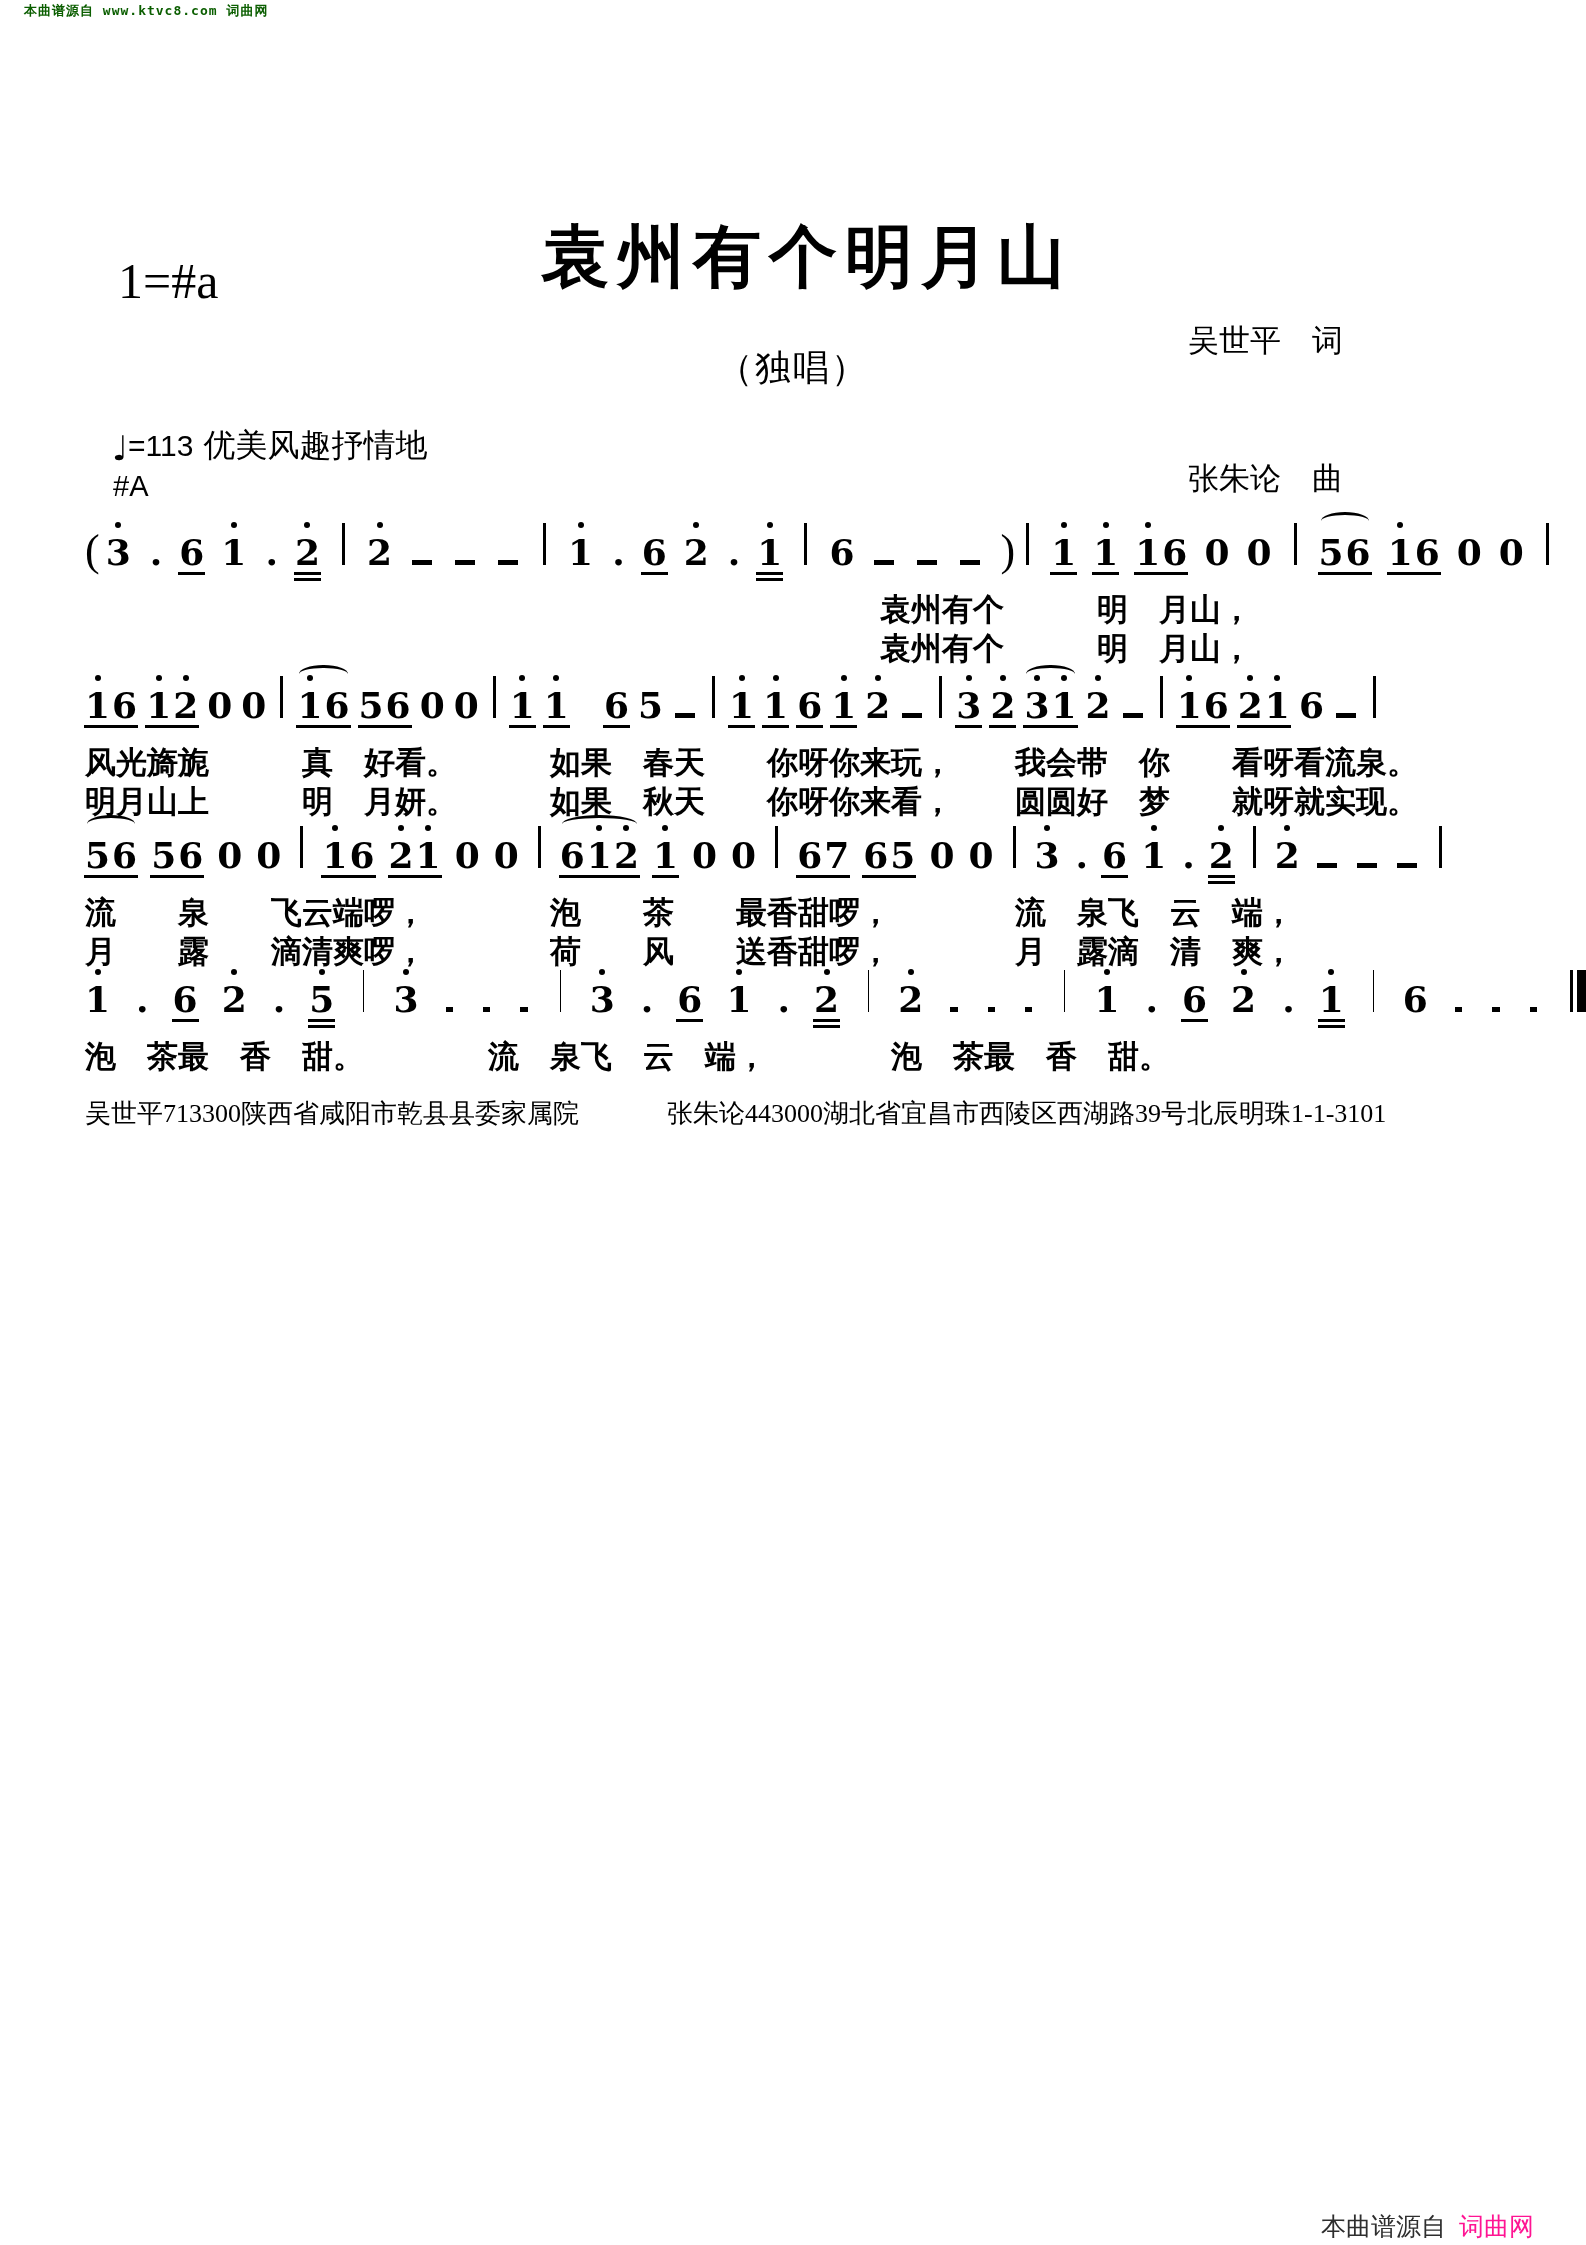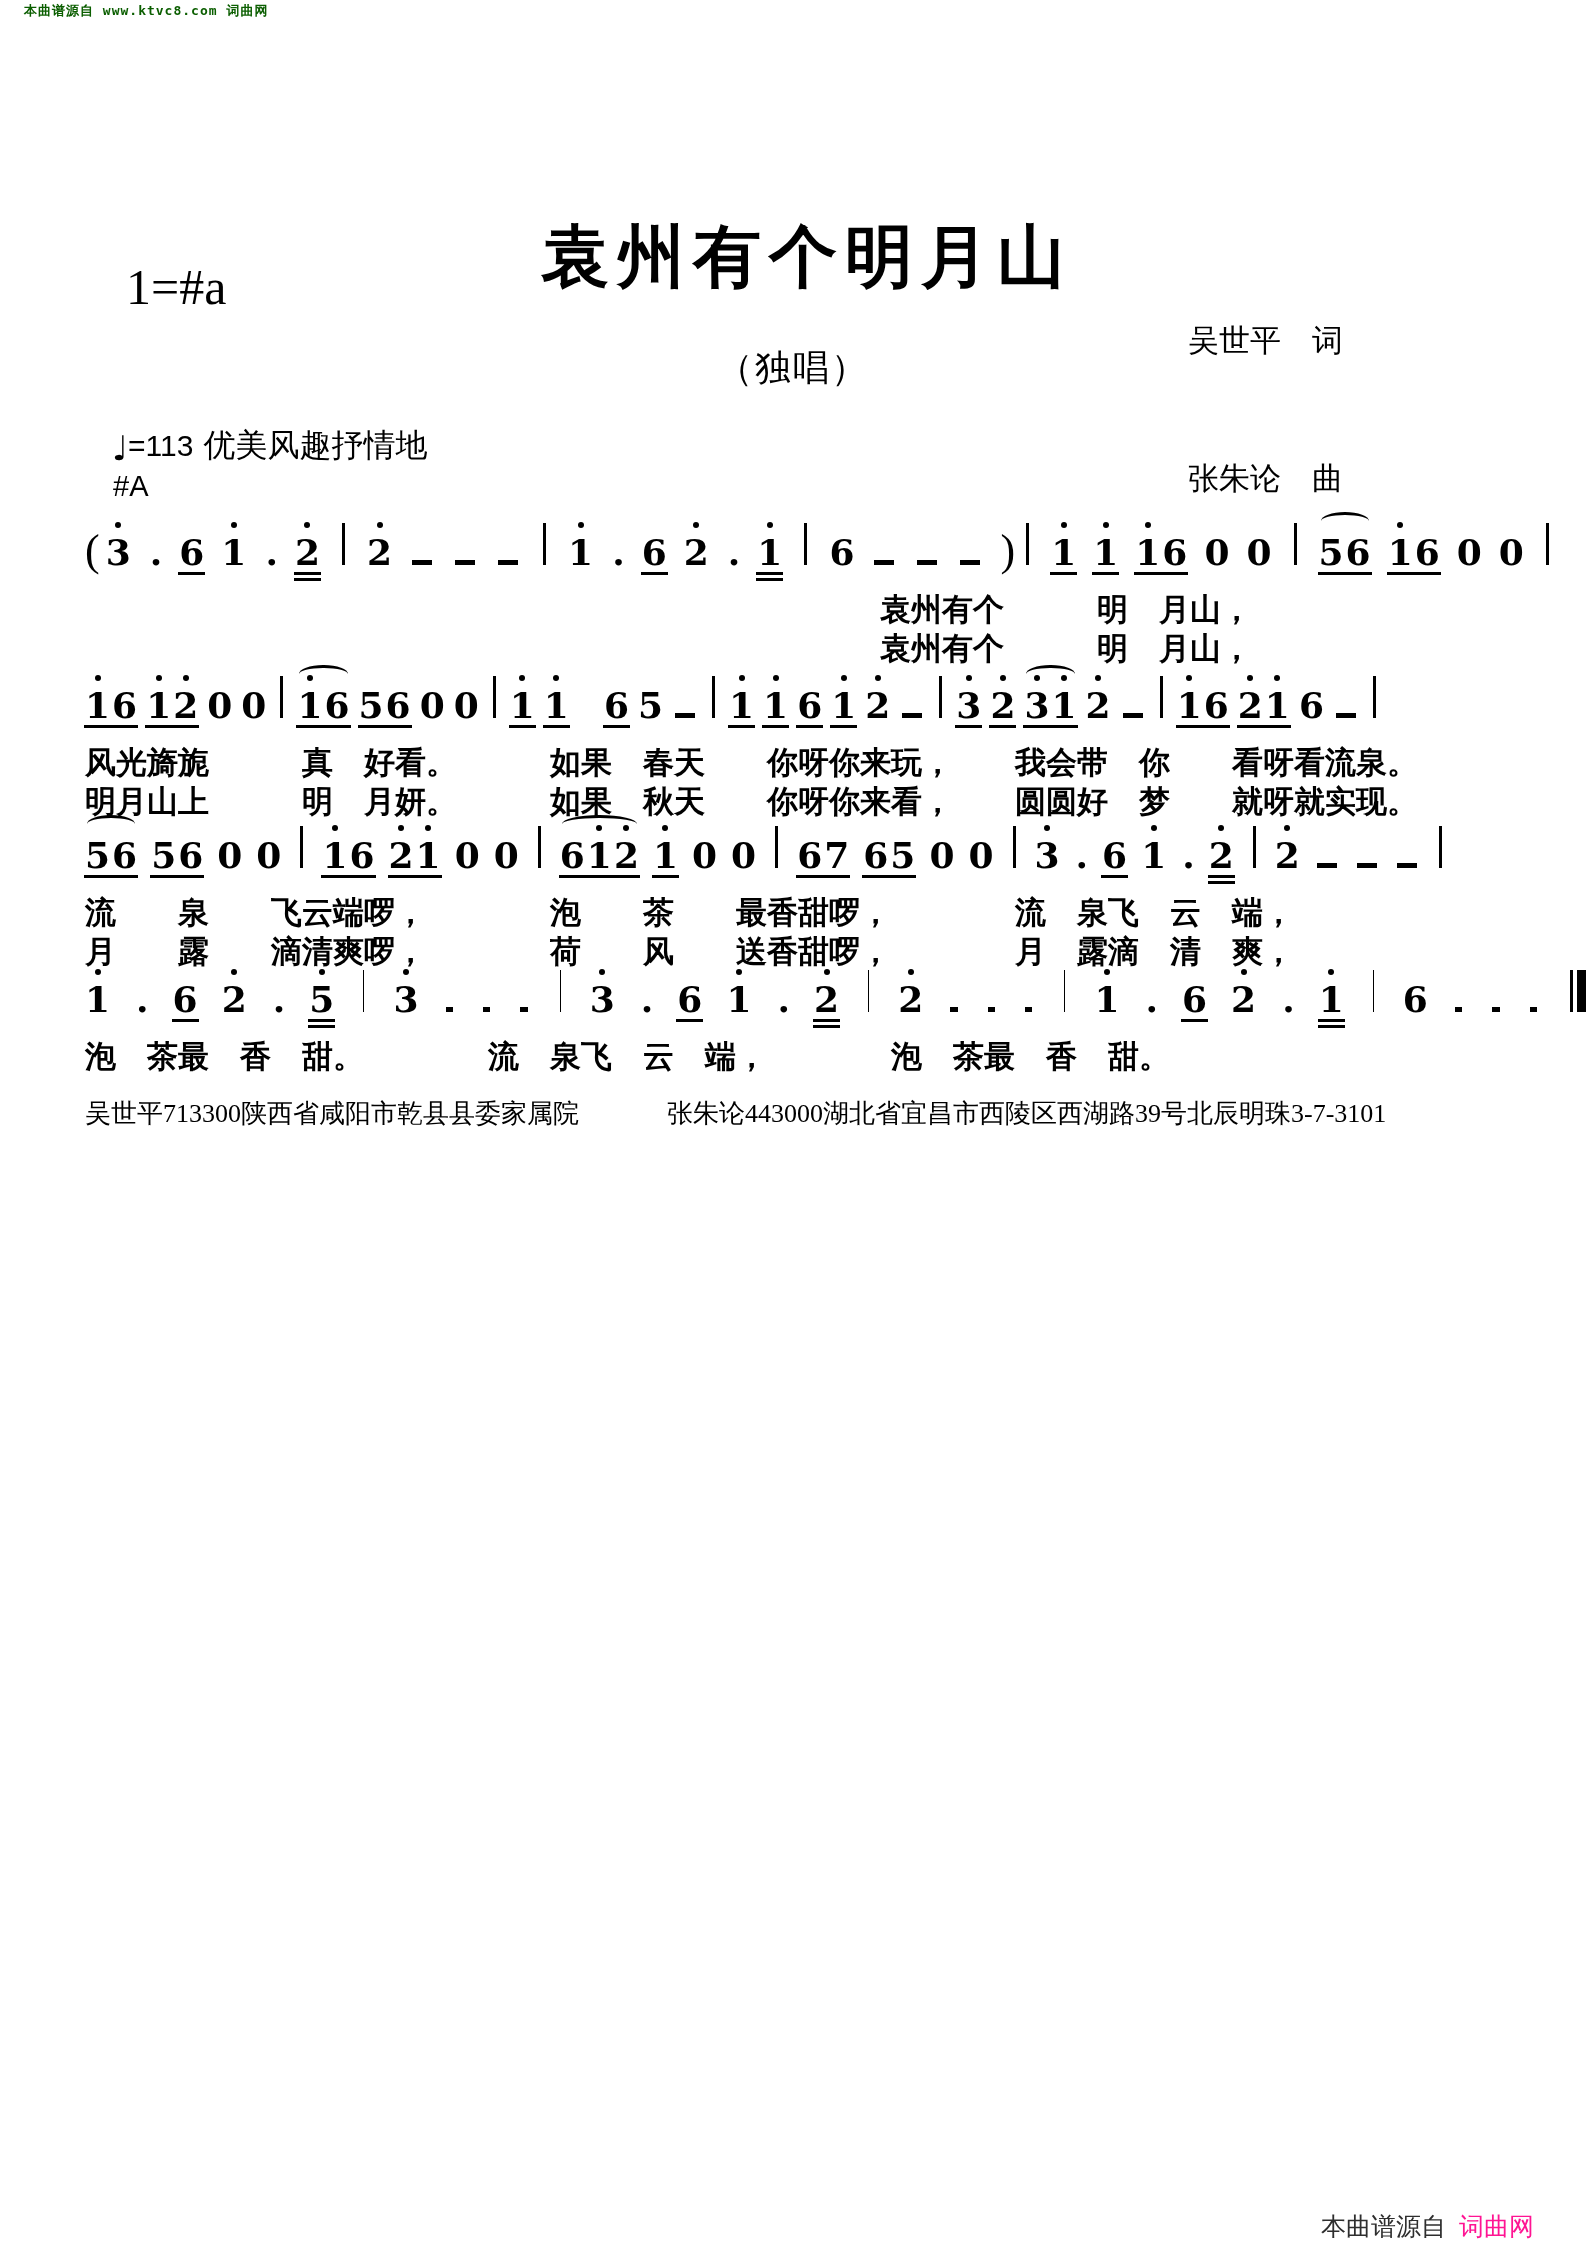--- a/index.html
+++ b/index.html
@@ -6,21 +6,21 @@
   body{
     width:1586px;height:2245px;position:relative;background:#ffffff;
     font-family:"Liberation Serif","DejaVu Serif",serif;color:#000;overflow:hidden;
   }
   
   .wm-top{
     position:absolute;top:2px;left:24px;
     font:13px "DejaVu Sans Mono",monospace;letter-spacing:1px;font-weight:bold;
   }
   
-  .keysig{position:absolute;top:258px;left:118px;font:400 50px "Liberation Serif",serif;margin-left:8px;}
+  .keysig{position:absolute;top:252px;left:118px;font:400 50px "Liberation Serif",serif;}
   .title{position:absolute;top:212px;left:0;right:0;text-align:center;
          font:700 68px "Liberation Serif",serif;letter-spacing:8px;padding-left:28px;}
   .credits{position:absolute;top:226px;left:1188px;font:400 31px "Liberation Serif",serif;line-height:46px;white-space:pre;}
   .subtitle{position:absolute;top:344px;left:0;right:0;text-align:center;
             font:400 36px "Liberation Serif",serif;letter-spacing:2px;}
   
   .tempo{position:absolute;top:424px;left:112px;font:400 30px "Liberation Sans",sans-serif;}
   .tempo .qnote{font-family:"DejaVu Sans",sans-serif;font-size:34px;vertical-align:-4px;}
   .tempo .expr{font-family:Liberation Sans, sans-serif;font-size:32px;margin-left:10px;}
   .keynote{position:absolute;top:470px;left:113px;font:400 29px "Liberation Sans",sans-serif;}
@@ -297,18 +297,18 @@
       <span class="endbar">
         <span class="bthin"></span>
         <span class="bthick"></span>
       </span>
     </div>
   <div class="lyr">泡　茶最　香　甜。　　　　流　泉飞　云　端，　　　　泡　茶最　香　甜。</div>
 </div>
 
 <div class="addr">
   <span>吴世平713300陕西省咸阳市乾县县委家属院</span>
-  <span>张朱论443000湖北省宜昌市西陵区西湖路39号北辰明珠3-7-3101</span>
+  <span>张朱论443000湖北省宜昌市西陵区西湖路39号北辰明珠1-1-3101</span>
 </div>
 
 <div class="wm-bottom">
   <span class="prefix">本曲谱源自</span><a class="site" style="color: rgb(255, 20, 147);">词曲网</a>
 </div>
 
 </body></html>

